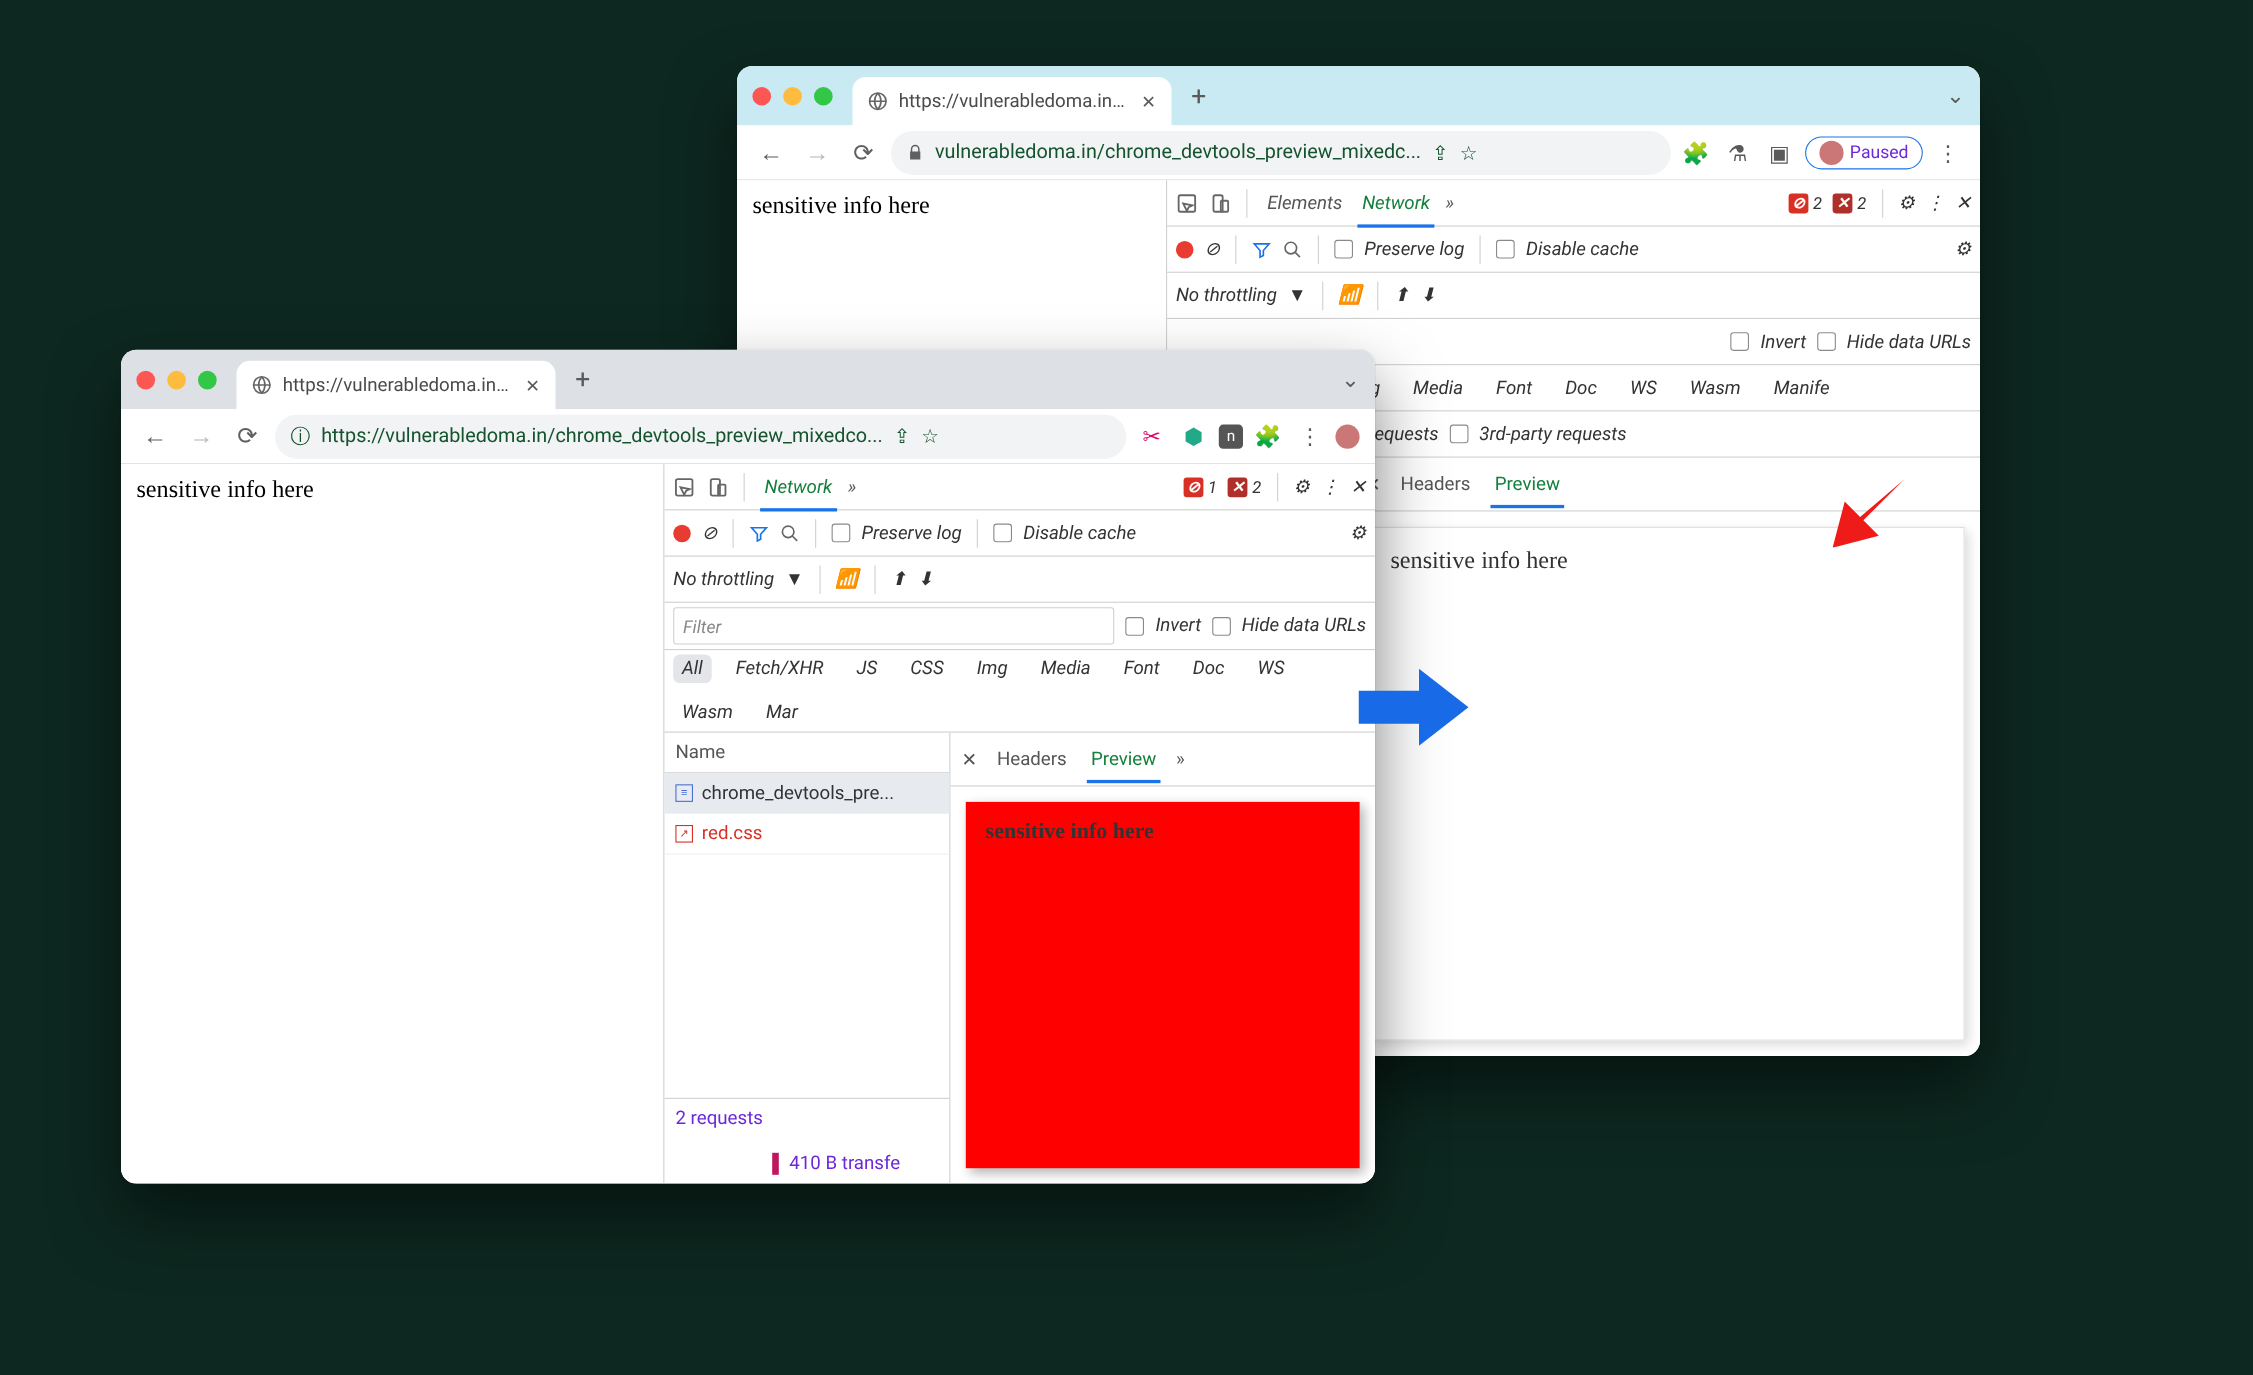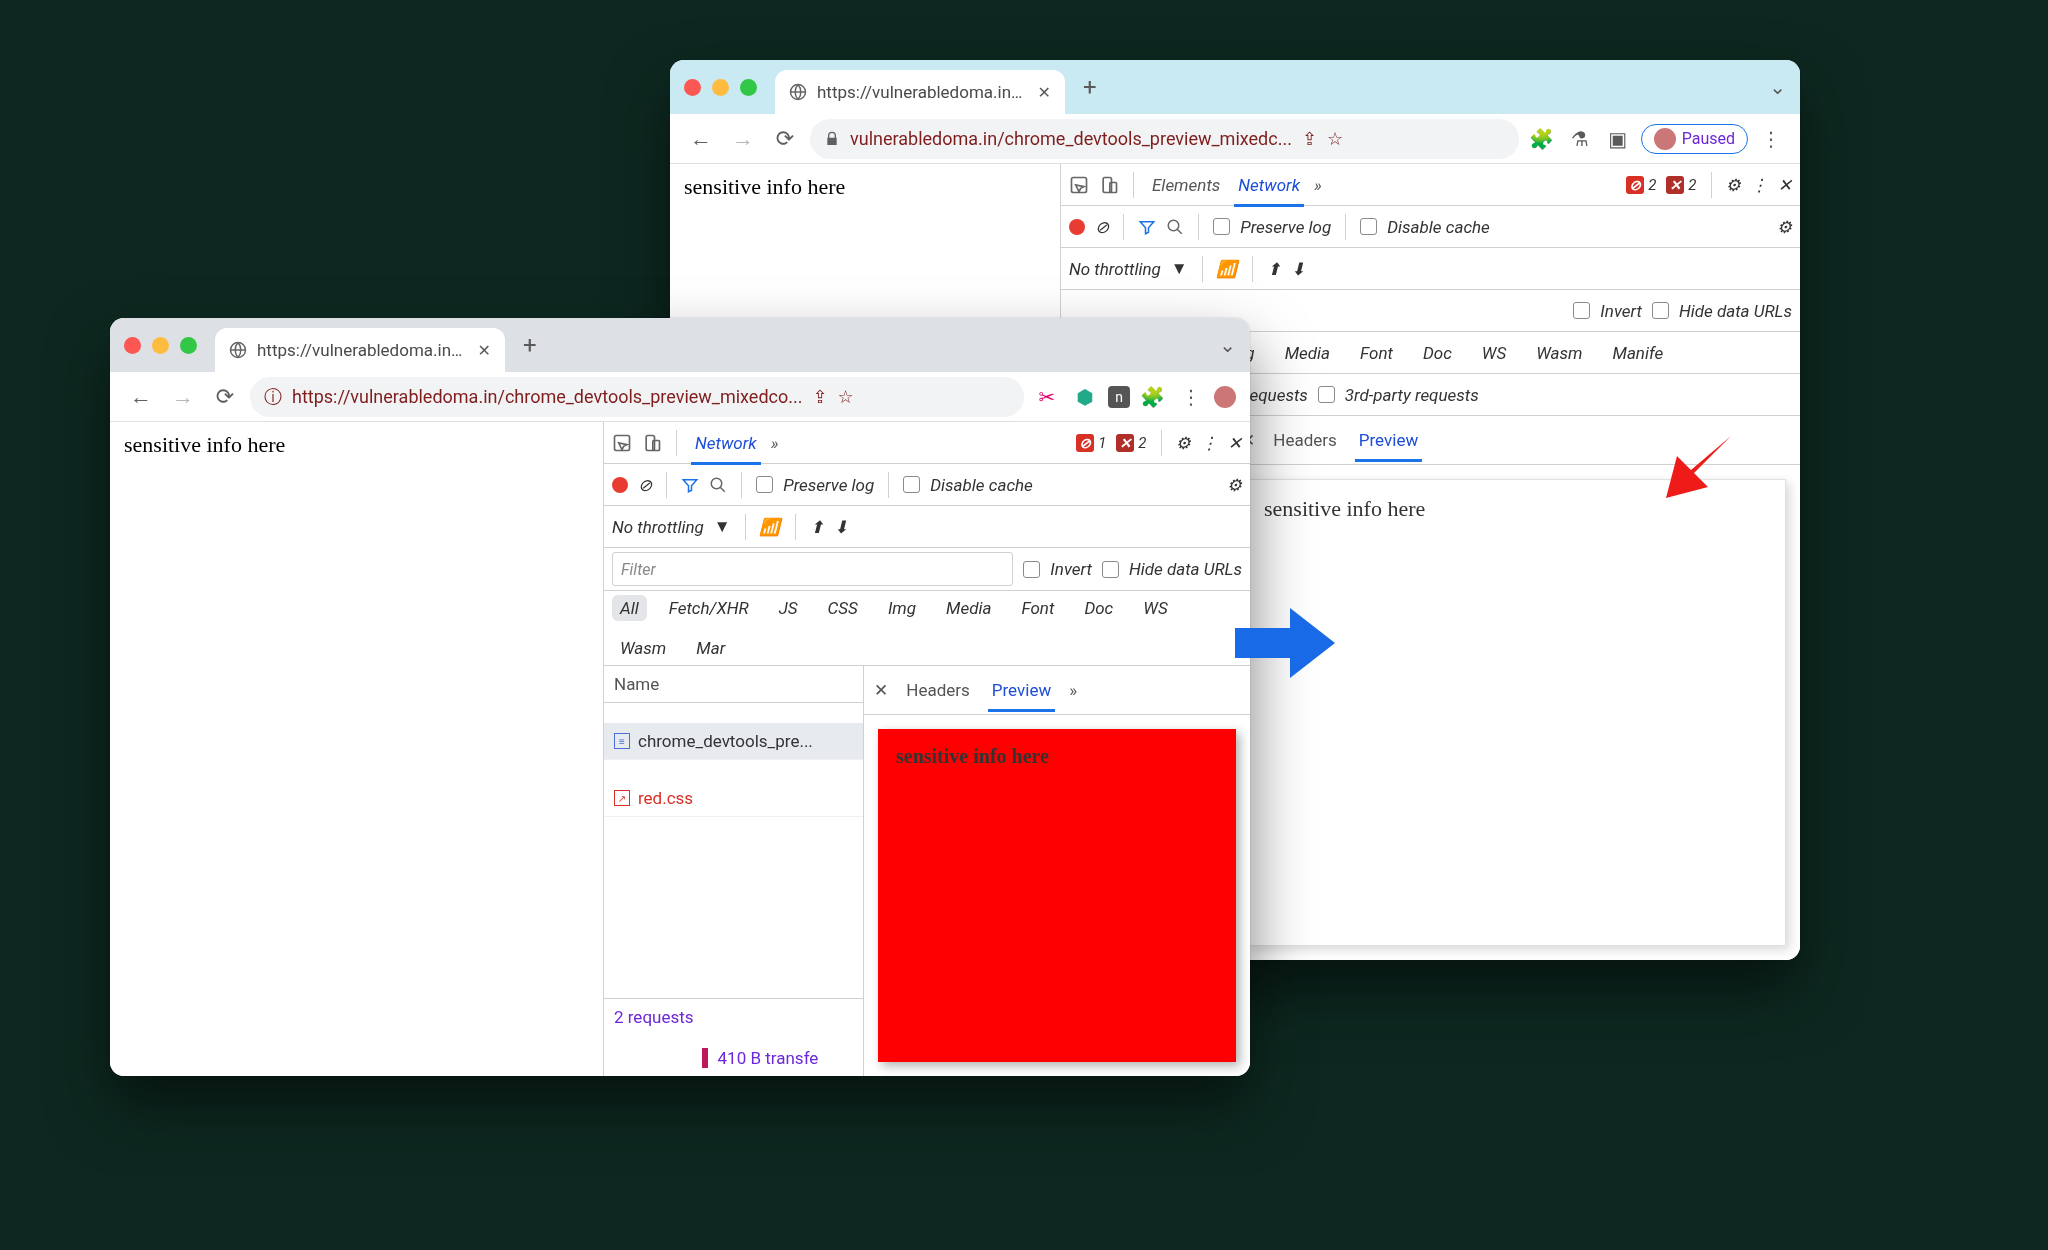--- a/index.html
+++ b/index.html
@@ -10,31 +10,31 @@
   .tb-grey { background:#dde1e6; }
   .lights { display:flex; gap:11px; margin-right:18px; }
   .light { width:17px; height:17px; border-radius:50%; }
   .l-r { background:#fc5753; } .l-y { background:#fdbc40; } .l-g { background:#33c748; }
   .tab { background:#fff; height:44px; border-radius:12px 12px 0 0; display:flex; align-items:center; padding:0 14px; gap:10px; min-width:280px; max-width:290px; position:relative; top:5px; }
   .tab-title { font-size:17px; color:#4a4a4a; white-space:nowrap; overflow:hidden; text-overflow:ellipsis; flex:1; }
   .globe, .xicon, .plus, .chev, .icon { display:inline-flex; align-items:center; justify-content:center; color:#5a5a5a; }
   .addrbar { height:50px; background:#fff; border-bottom:1px solid #e0e0e0; display:flex; align-items:center; padding:0 14px; gap:8px; }
   .navbtn { width:34px; height:34px; display:flex; align-items:center; justify-content:center; color:#606060; font-size:22px; }
   .navbtn.dis { color:#b8b8b8; }
-  .omni { flex:1; background:#f1f3f4; border-radius:22px; height:40px; display:flex; align-items:center; padding:0 14px; gap:10px; color:#7f1d1d; font-size:18px; overflow:hidden; min-width:0; }
+  .omni { flex:1; background:#f1f3f4; border-radius:22px; height:40px; display:flex; align-items:center; padding:0 14px; gap:10px; color:#14532d; font-size:18px; overflow:hidden; min-width:0; }
   .omni .url { white-space:nowrap; overflow:hidden; text-overflow:ellipsis; }
   .ibtn { width:30px; height:30px; display:flex; align-items:center; justify-content:center; color:#5a5a5a; font-size:20px; }
   .paused { border:1.5px solid #1a73e8; color:#6d28d9; border-radius:18px; padding:3px 12px; display:flex; align-items:center; gap:6px; font-size:16px; }
   .avatar { width:22px; height:22px; border-radius:50%; background:#c77; display:inline-block; }
   .content-split { display:flex; height:calc(100% - 104px); }
   .page { background:#fff; padding:10px 14px; font-family:Georgia,"Times New Roman",serif; font-size:22px; }
   .devtools { background:#fff; border-left:1px solid #d0d0d0; display:flex; flex-direction:column; font-size:17px; color:#333; }
   .dt-row { display:flex; align-items:center; border-bottom:1px solid #d0d0d0; padding:4px 8px; gap:10px; min-height:42px; flex-wrap:wrap;font-style:italic; }
   .dt-tab { padding:6px 4px; color:#555; position:relative; }
-  .dt-tab.active { color:#1d4ed8; }
+  .dt-tab.active { color:#15803d; }
   .dt-tab.active::after { content:""; position:absolute; left:0; right:0; bottom:-6px; height:3px; background:#1a73e8; }
   .vsep { width:1px; height:26px; background:#d0d0d0; margin:0 4px; }
   .rec { width:16px; height:16px; border-radius:50%; background:#e83c32; }
   .badge { display:inline-flex; align-items:center; gap:4px; font-size:15px; color:#333; }
   .badge .bx { width:18px; height:18px; display:flex; align-items:center; justify-content:center; color:#fff; font-size:14px; font-weight:700; border-radius:3px; }
   .bx.err { background:#d93025; } .bx.blk { background:#b02f28; }
   .cb { width:17px; height:17px; border:1.5px solid #8a8a8a; border-radius:3px; display:inline-block; flex-shrink:0; }
   .filter-in { border:1px solid #d0d0d0; border-radius:3px; height:30px; padding:16px 8px; color:#888; font-size:16px; min-width:160px; }
   .pill { padding:3px 8px; border-radius:6px; }
   .pill.active { background:#e3e5e8; }
@@ -322,21 +322,21 @@
         <span class="pill">CSS</span>
         <span class="pill">Img</span>
         <span class="pill">Media</span>
         <span class="pill">Font</span>
         <span class="pill">Doc</span>
         <span class="pill">WS</span>
         <span class="pill">Wasm</span>
         <span class="pill">Mar</span>
       </div>
       <div class="net-split">
-        <div class="ncol" style="width:260px;gap:20px;">
+        <div class="ncol" style="width:260px;">
           <div class="nhdr">
               <span>Name</span>
             </div>
           <div class="nrow sel">
             <span class="file-icon">≡</span>
             <span style="white-space:nowrap; overflow:hidden; text-overflow:ellipsis;">chrome_devtools_pre...</span>
           </div>
           <div class="nrow" style="color:#d93025;">
             <span class="err-icon">↗</span>
             <span>red.css</span>

